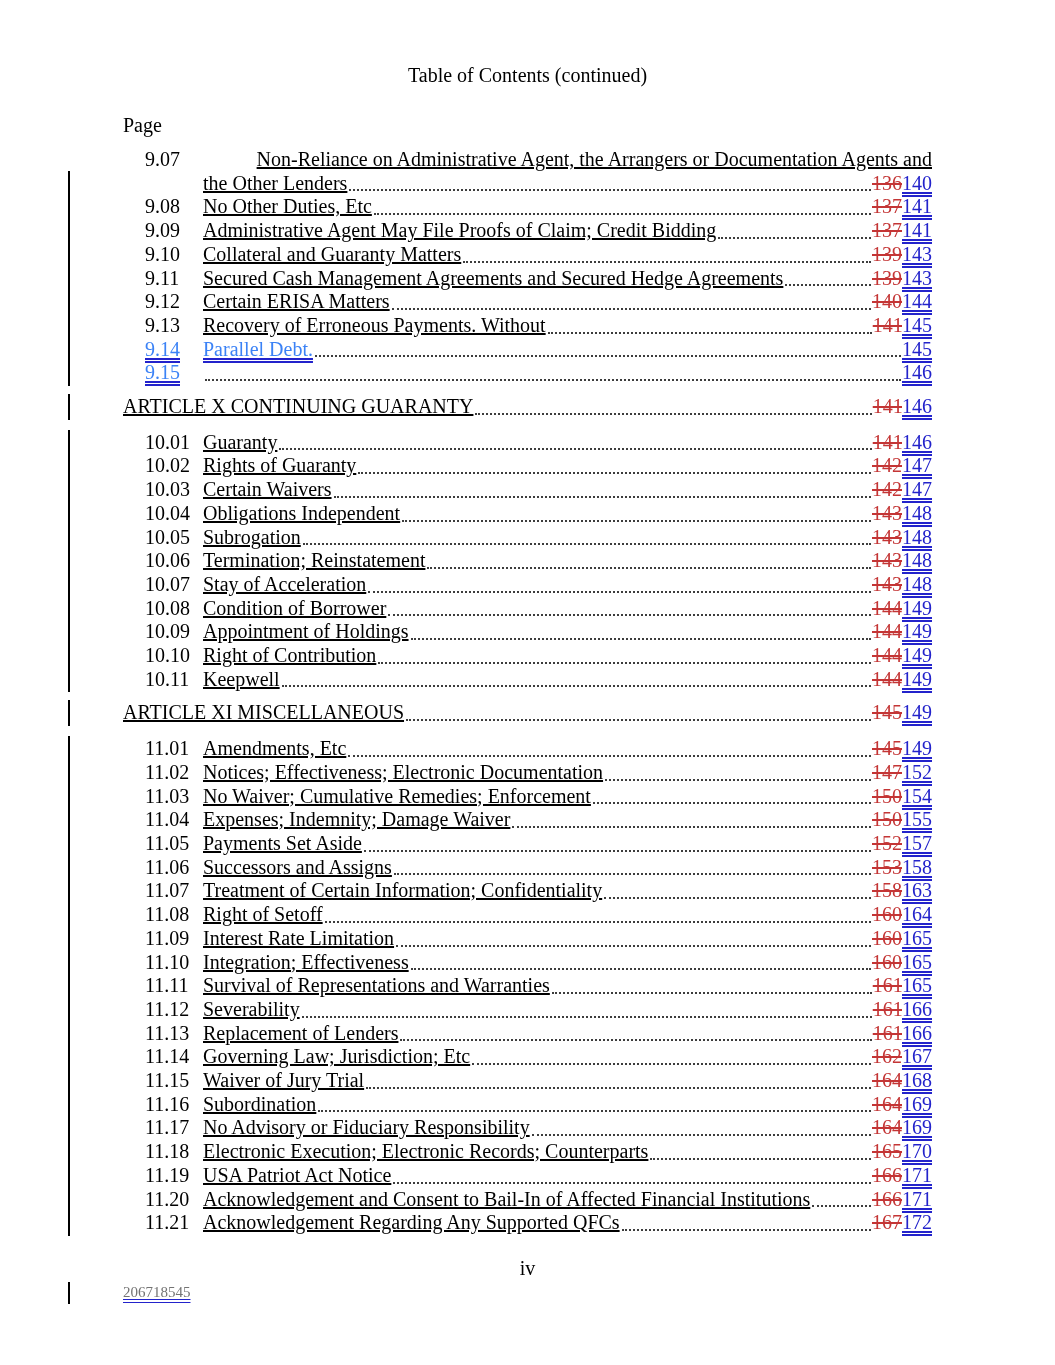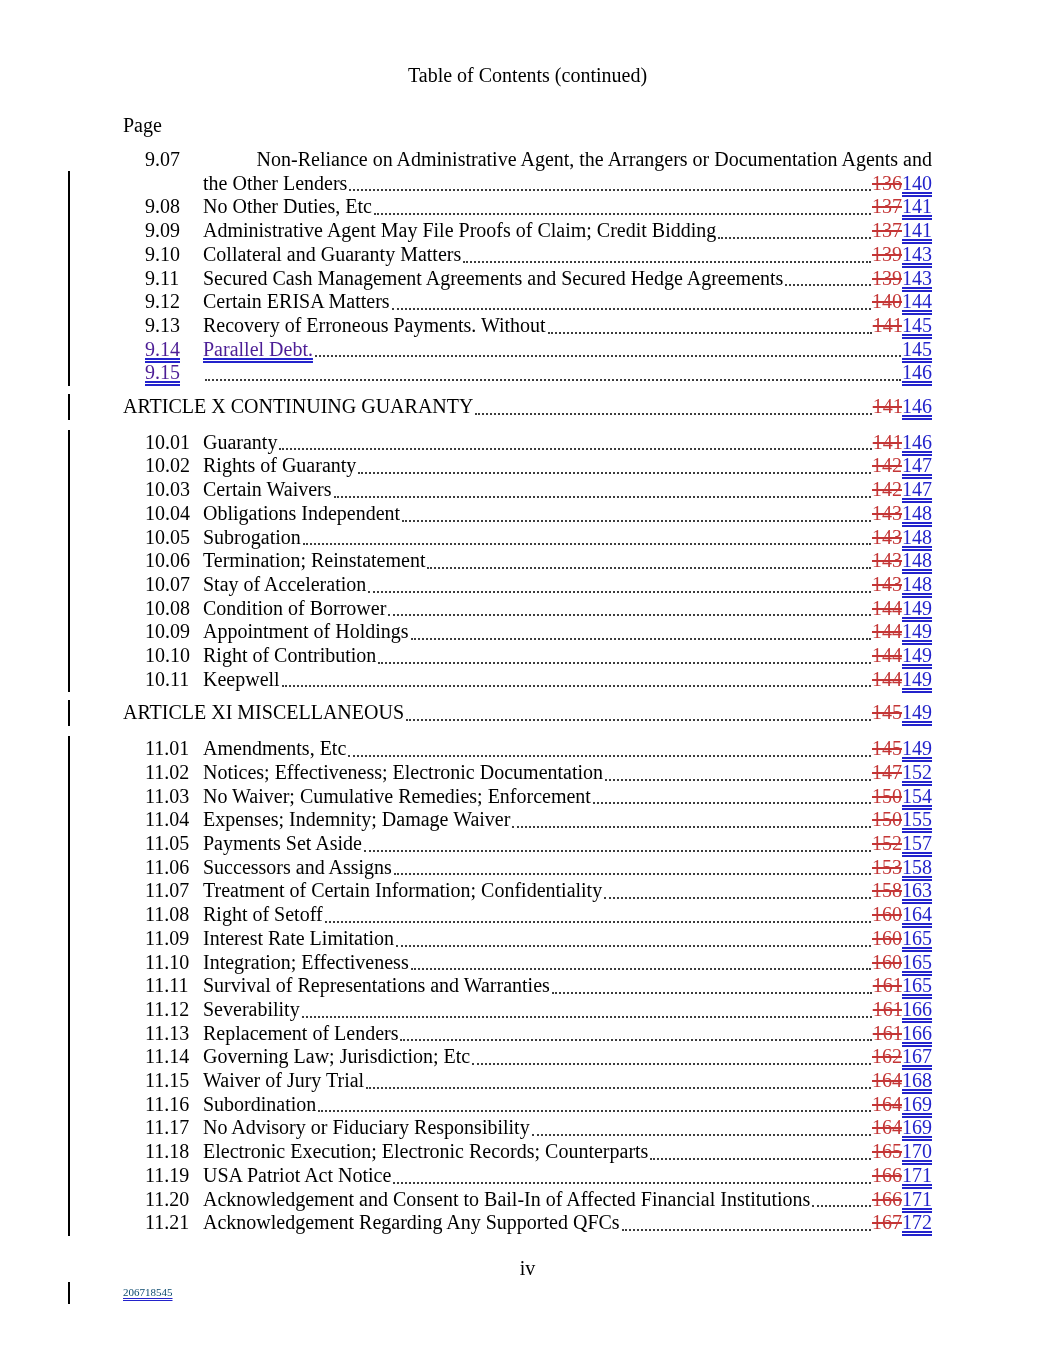--- a/index.html
+++ b/index.html
@@ -38,58 +38,58 @@
   }
   .toc-row.article { margin-top: 10px; margin-bottom: 12px; }
   .bar {
     position: absolute;
     left: -55px; top: -1px; bottom: -1px;
     width: 2px;
     background: #000;
   }
   .num { flex: 0 0 58px; margin-left: 22px; }
   .cont-indent { flex: 0 0 80px; }
-  .title { flex: 0 0 auto; }
+  .title { flex: 0 0 auto; text-decoration: underline; }
   .leader {
     flex: 1 1 8px;
     min-width: 8px;
     border-bottom: 2px dotted #3d3d3d;
     margin: 0 1px 4px 2px;
     align-self: flex-end;
   }
   .pages { flex: 0 0 auto; }
   .old {
     color: #c43535;
     text-decoration: line-through;
     text-decoration-color: #c43535;
   }
   .new {
     color: #2323cb;
     text-decoration: underline double #2323cb;
     text-underline-offset: 2px;
   }
   .toc-row.ins .num, .toc-row.ins .title {
-    color: #4c1d95;
+    color: #3b82f6;
     text-decoration: underline double #2323cb;
     text-underline-offset: 2px;
   }
   .footer-page {
     position: absolute;
     left: 0; top: 1257px;
     width: 100%;
     text-align: center;
     font-size: 20px;
     line-height: 22px;
   }
   .footer-doc {
     position: absolute;
     left: 123px; top: 1282px;
-    font-size: 11px;
+    font-size: 15px;
     line-height: 20px;
-    color: #0c4a6e;
+    color: #737373;
     text-decoration: underline double #2323cb;
     text-underline-offset: 2px;
   }
   .footer-doc .bar { top: 0; bottom: -2px; }
 </style>
 </head>
 <body>
 
 <div class="content">
   <div class="doc-title">Table of Contents (continued)</div>

